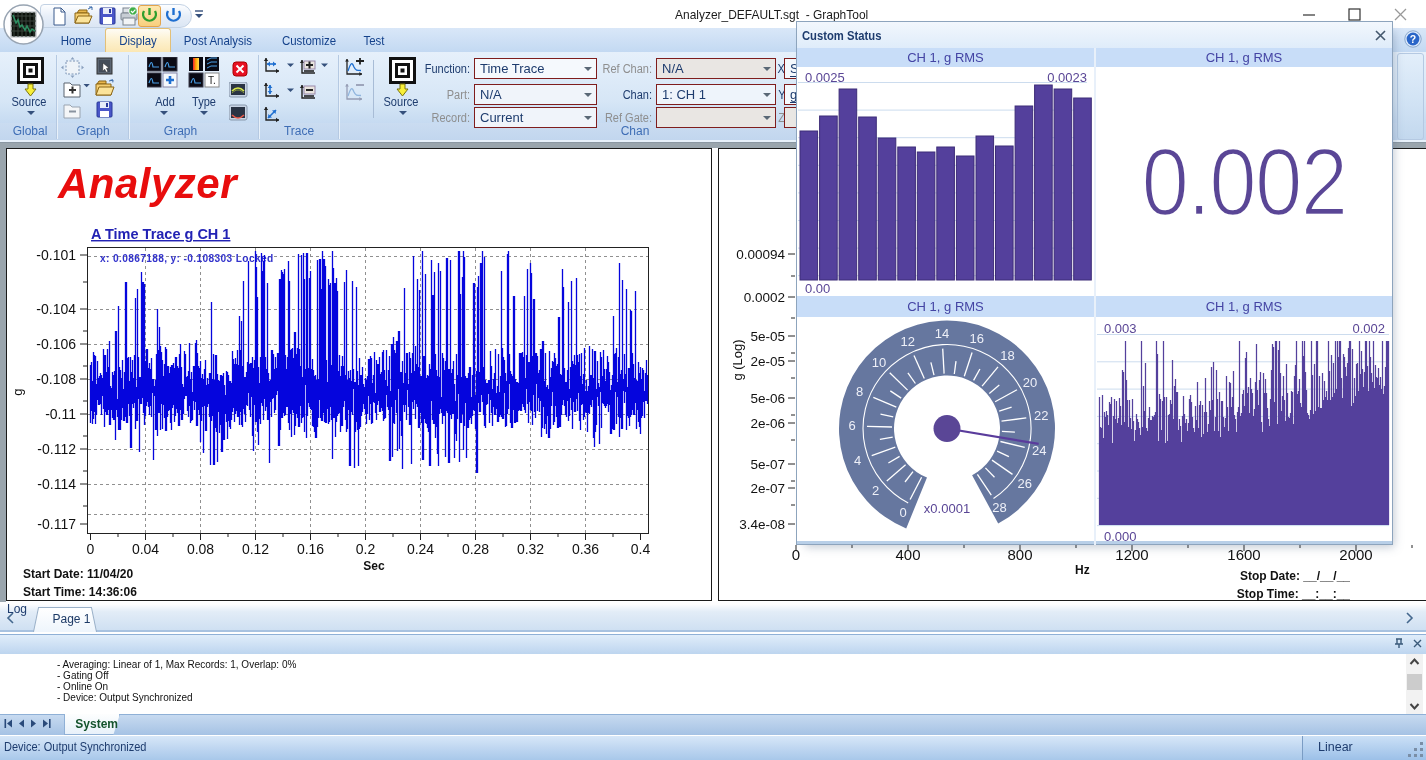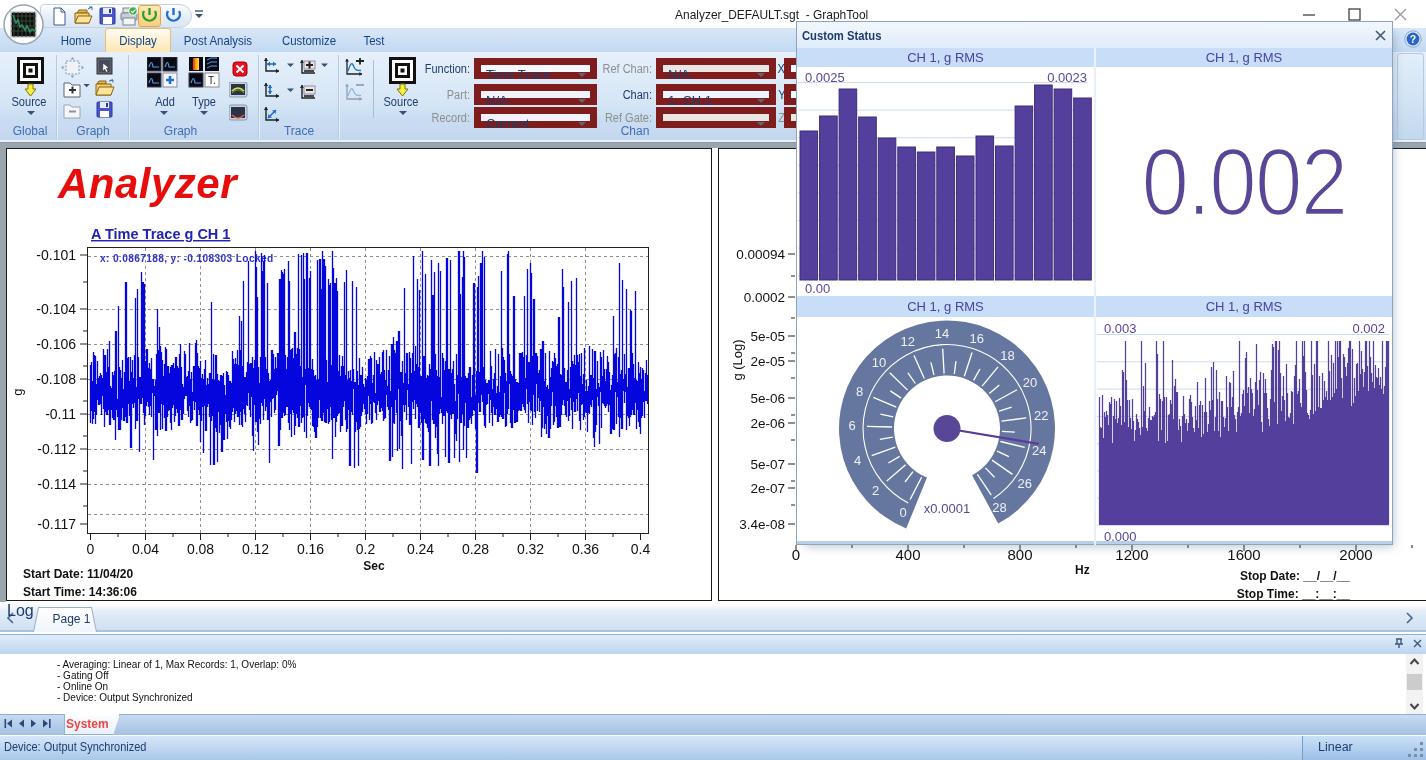--- a/index.html
+++ b/index.html
@@ -1,19 +1,19 @@
 <!DOCTYPE html>
 <html><head><meta charset="utf-8"><style>
 *{margin:0;padding:0;box-sizing:border-box}
 body{width:1426px;height:760px;position:relative;overflow:hidden;
  font-family:"Liberation Sans",sans-serif;background:#fff}
 .a{position:absolute}
 .nv{color:#1e3c6e}
 .gy{color:#8e8e8e}
-.combo{position:absolute;height:21px;border:7px solid #7f1d1d;font-size:13px;
+.combo{position:absolute;height:21px;border:1px solid #7f1d1d;font-size:13px;
  color:#1e3c6e;line-height:19px;padding-left:5px}
 .combo .ar{position:absolute;right:4px;top:8px;width:0;height:0;
  border-left:4px solid transparent;border-right:4px solid transparent;
  border-top:4px solid #5a6876}
 .rlbl{position:absolute;font-size:12.5px;text-align:right;transform:scaleX(.88);transform-origin:100% 50%}
 .glbl{position:absolute;font-size:12px;color:#3e6db5;text-align:center}
 .tab{position:absolute;top:30px;height:22px;font-size:13.5px;color:#15428b;
  text-align:center;line-height:22px;transform:scaleX(.85)}
 .hdrtxt{position:absolute;font-size:13px;color:#4444a4;text-align:center}
 </style></head><body>
@@ -568,21 +568,21 @@
  clip-path:polygon(8% 0,92% 0,100% 100%,0 100%)"></div>
 <div class="a" style="left:34px;top:608px;width:62px;height:24px;background:linear-gradient(#fff,#eef5fc);
  clip-path:polygon(8% 0,92% 0,100% 100%,0 100%)"></div>
 <div class="a" style="left:36px;top:612px;width:71px;text-align:center;font-size:12px;color:#1d3a66">Page 1</div>
 <svg class="a" style="left:1402px;top:611px" width="14" height="14">
     <path d="M5 2l5 5-5 5" fill="none" stroke="#44688e" stroke-width="1.6"></path>
   </svg>
 
 <div class="a" style="left:0;top:634px;width:1426px;height:20px;
  background:linear-gradient(#e0edfa,#bdd5ef);border-top:1px solid #8fb0d6"></div>
-<div class="a nv" style="left:7px;top:602px;font-size:16px">Log</div>
+<div class="a nv" style="left:7px;top:602px;font-size:12px">Log</div>
 <svg class="a" style="left:1392px;top:637px" width="32" height="14">
  <g stroke="#3a5a7a" stroke-width="1.4" fill="none">
   <path d="M4 2h6M5 2v5M9 2v5M3 7h8M7 7v4"></path>
   <path d="M22 3l7 7M29 3l-7 7"></path>
  </g>
 </svg>
 <div class="a" style="left:0;top:654px;width:1426px;height:60px;background:#fff"></div>
 <div class="a" style="left:57px;top:659px;font-family:Liberation Sans, sans-serif;font-size:10px;
  line-height:11px;color:#111;white-space:pre">- Averaging: Linear of 1, Max Records: 1, Overlap: 0%
 - Gating Off
@@ -602,21 +602,21 @@
   <rect x="1.5" y="3" width="1.6" height="9" stroke="none"></rect>
       <path d="M9 3.5l-5 4 5 4z" stroke="none"></path>
   <path d="M21 3.5l-5 4 5 4z" stroke="none"></path>
   <path d="M28 3.5l5 4-5 4z" stroke="none"></path>
   <path d="M40 3.5l5 4-5 4z" stroke="none"></path>
       <rect x="46" y="3" width="1.6" height="9" stroke="none"></rect>
  </g>
 </svg>
 <div class="a" style="left:64px;top:714px;width:56px;height:21px;background:linear-gradient(#fdfefe,#e8f1fa);
  border:1px solid #8fb0d6;border-top:none;clip-path:polygon(0 0,100% 0,88% 100%,0 100%)"></div>
-<div class="a" style="left:66px;top:717px;width:52px;text-align:left;font-size:12px;font-weight:bold;color:#ef4444">System</div>
+<div class="a" style="left:66px;top:717px;width:52px;text-align:right;font-size:12px;font-weight:bold;color:#14532d">System</div>
 
 <div class="a" style="left:0;top:736px;width:1426px;height:24px;
  background:linear-gradient(#d7e7f8,#bdd5f0 55%,#a8c8ea)"></div>
 <div class="a nv" style="left:4px;top:740px;font-size:12.5px;transform:scaleX(.88);transform-origin:0 50%">Device: Output Synchronized</div>
 <div class="a" style="left:1302px;top:736px;width:124px;height:24px;border-left:1px solid #7a9cc4;
  background:linear-gradient(#cbe0f6,#9cc0e8)"></div>
 <div class="a nv" style="left:1318px;top:740px;font-size:12.5px">Linear</div>
 <svg class="a" style="left:1408px;top:742px" width="18" height="18">
  <g fill="#7a8ea6">
   <rect x="12" y="0" width="3" height="3"></rect>

